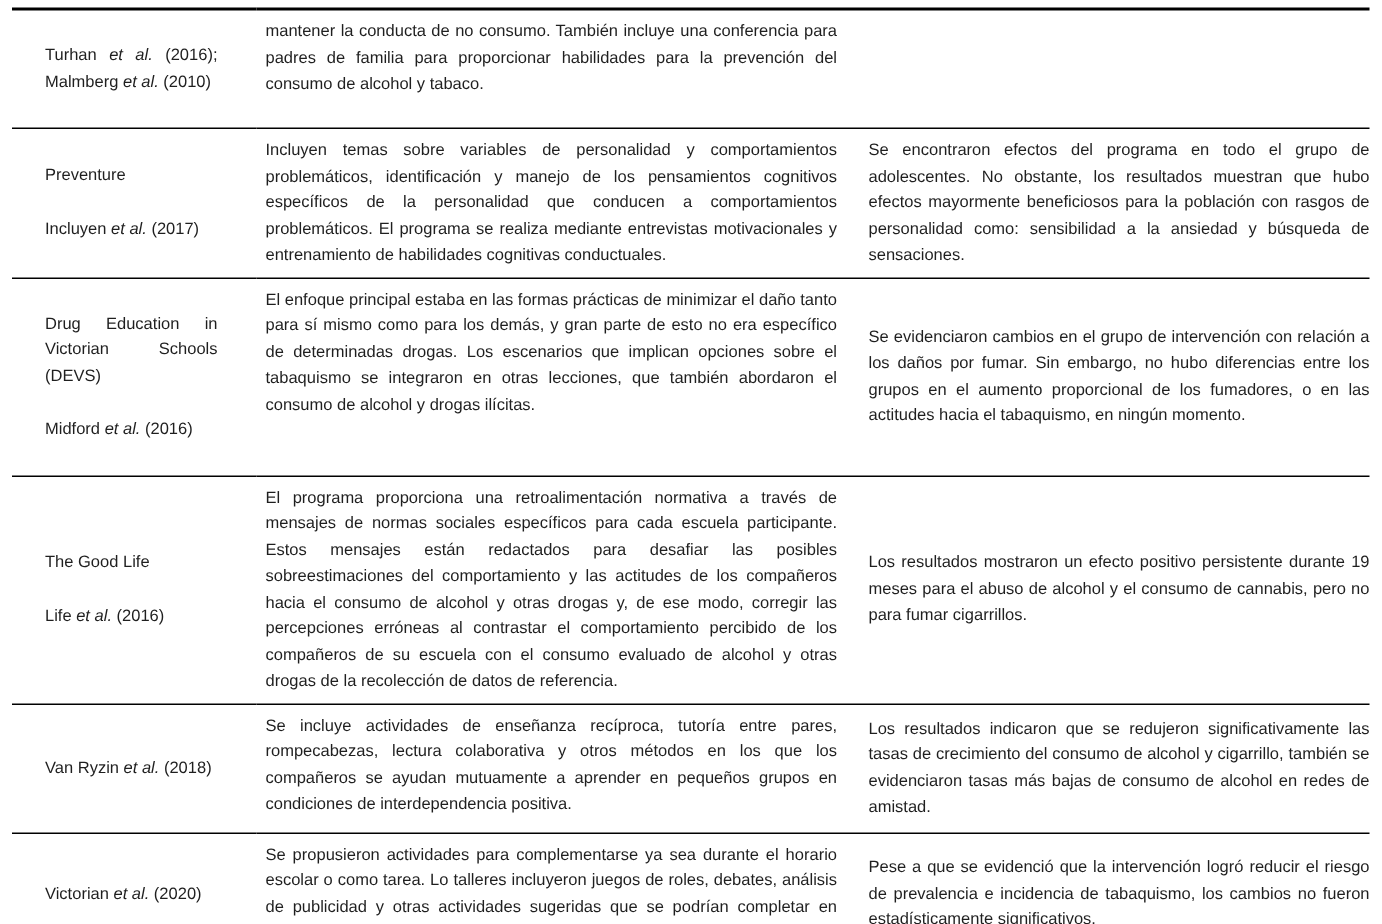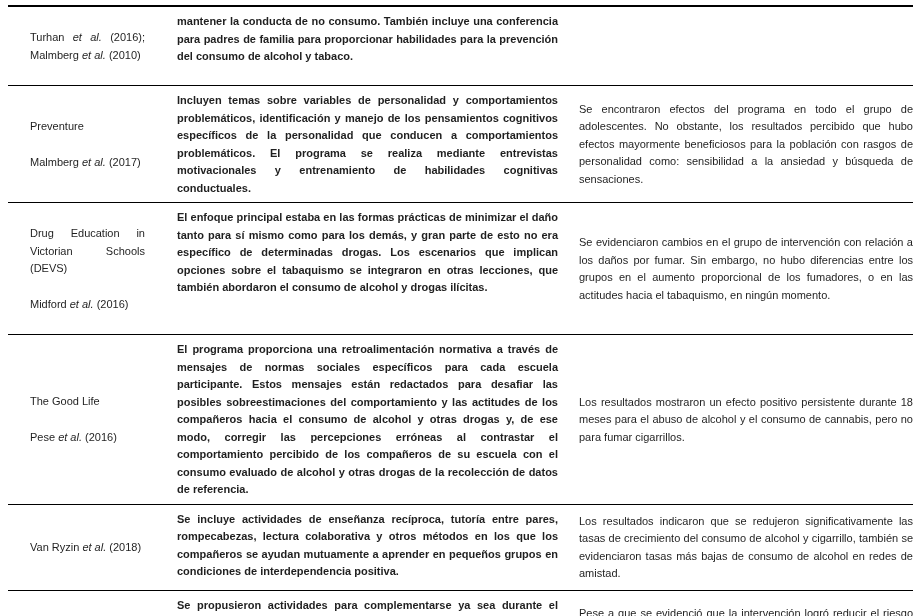--- a/index.html
+++ b/index.html
@@ -75,21 +75,20 @@
     text-align: justify;
   }
   td.program-cell p.author-gap { margin-top: 18px; }
   td.program-cell i { font-style: italic; }
 
   td.topics-cell {
     vertical-align: top;
     padding-left: 6px;
     padding-right: 6px;
     text-align: justify;
-    font-weight: bold;
   }
   td.results-cell {
     vertical-align: middle;
     padding-left: 15px;
     padding-right: 0;
     text-align: justify;
   }
 </style>
 </head>
 <body>
@@ -107,42 +106,42 @@
         <td class="program-cell">
             <p><span>Turhan </span><i>et al.</i><span> (2016); Malmberg </span><i>et al.</i><span> (2010)</span></p>
           </td>
         <td class="topics-cell">mantener la conducta de no consumo. También incluye una conferencia para padres de familia para proporcionar habilidades para la prevención del consumo de alcohol y tabaco.</td>
         <td class="results-cell"></td>
       </tr>
 
       <tr class="body-row r2">
         <td class="program-cell">
             <p><span>Preventure</span></p>
-            <p class="author-gap"><span>Malmberg </span><i>et al.</i><span> (2017)</span></p>
+            <p class="author-gap"><span>Incluyen </span><i>et al.</i><span> (2017)</span></p>
           </td>
         <td class="topics-cell">Incluyen temas sobre variables de personalidad y comportamientos problemáticos, identificación y manejo de los pensamientos cognitivos específicos de la personalidad que conducen a comportamientos problemáticos. El programa se realiza mediante entrevistas motivacionales y entrenamiento de habilidades cognitivas conductuales.</td>
-        <td class="results-cell">Se encontraron efectos del programa en todo el grupo de adolescentes. No obstante, los resultados percibido que hubo efectos mayormente beneficiosos para la población con rasgos de personalidad como: sensibilidad a la ansiedad y búsqueda de sensaciones.</td>
+        <td class="results-cell">Se encontraron efectos del programa en todo el grupo de adolescentes. No obstante, los resultados muestran que hubo efectos mayormente beneficiosos para la población con rasgos de personalidad como: sensibilidad a la ansiedad y búsqueda de sensaciones.</td>
       </tr>
 
       <tr class="body-row r3">
         <td class="program-cell">
             <p><span>Drug Education in Victorian Schools (DEVS)</span></p>
             <p class="author-gap"><span>Midford </span><i>et al.</i><span> (2016)</span></p>
           </td>
         <td class="topics-cell">El enfoque principal estaba en las formas prácticas de minimizar el daño tanto para sí mismo como para los demás, y gran parte de esto no era específico de determinadas drogas. Los escenarios que implican opciones sobre el tabaquismo se integraron en otras lecciones, que también abordaron el consumo de alcohol y drogas ilícitas.</td>
         <td class="results-cell">Se evidenciaron cambios en el grupo de intervención con relación a los daños por fumar. Sin embargo, no hubo diferencias entre los grupos en el aumento proporcional de los fumadores, o en las actitudes hacia el tabaquismo, en ningún momento.</td>
       </tr>
 
       <tr class="body-row r4">
         <td class="program-cell">
             <p><span>The Good Life</span></p>
-            <p class="author-gap"><span>Pese </span><i>et al.</i><span> (2016)</span></p>
+            <p class="author-gap"><span>Life </span><i>et al.</i><span> (2016)</span></p>
           </td>
         <td class="topics-cell">El programa proporciona una retroalimentación normativa a través de mensajes de normas sociales específicos para cada escuela participante. Estos mensajes están redactados para desafiar las posibles sobreestimaciones del comportamiento y las actitudes de los compañeros hacia el consumo de alcohol y otras drogas y, de ese modo, corregir las percepciones erróneas al contrastar el comportamiento percibido de los compañeros de su escuela con el consumo evaluado de alcohol y otras drogas de la recolección de datos de referencia.</td>
-        <td class="results-cell">Los resultados mostraron un efecto positivo persistente durante 18 meses para el abuso de alcohol y el consumo de cannabis, pero no para fumar cigarrillos.</td>
+        <td class="results-cell">Los resultados mostraron un efecto positivo persistente durante 19 meses para el abuso de alcohol y el consumo de cannabis, pero no para fumar cigarrillos.</td>
       </tr>
 
       <tr class="body-row r5">
         <td class="program-cell">
             <p><span>Van Ryzin </span><i>et al.</i><span> (2018)</span></p>
           </td>
         <td class="topics-cell">Se incluye actividades de enseñanza recíproca, tutoría entre pares, rompecabezas, lectura colaborativa y otros métodos en los que los compañeros se ayudan mutuamente a aprender en pequeños grupos en condiciones de interdependencia positiva.</td>
         <td class="results-cell">Los resultados indicaron que se redujeron significativamente las tasas de crecimiento del consumo de alcohol y cigarrillo, también se evidenciaron tasas más bajas de consumo de alcohol en redes de amistad.</td>
       </tr>
 

